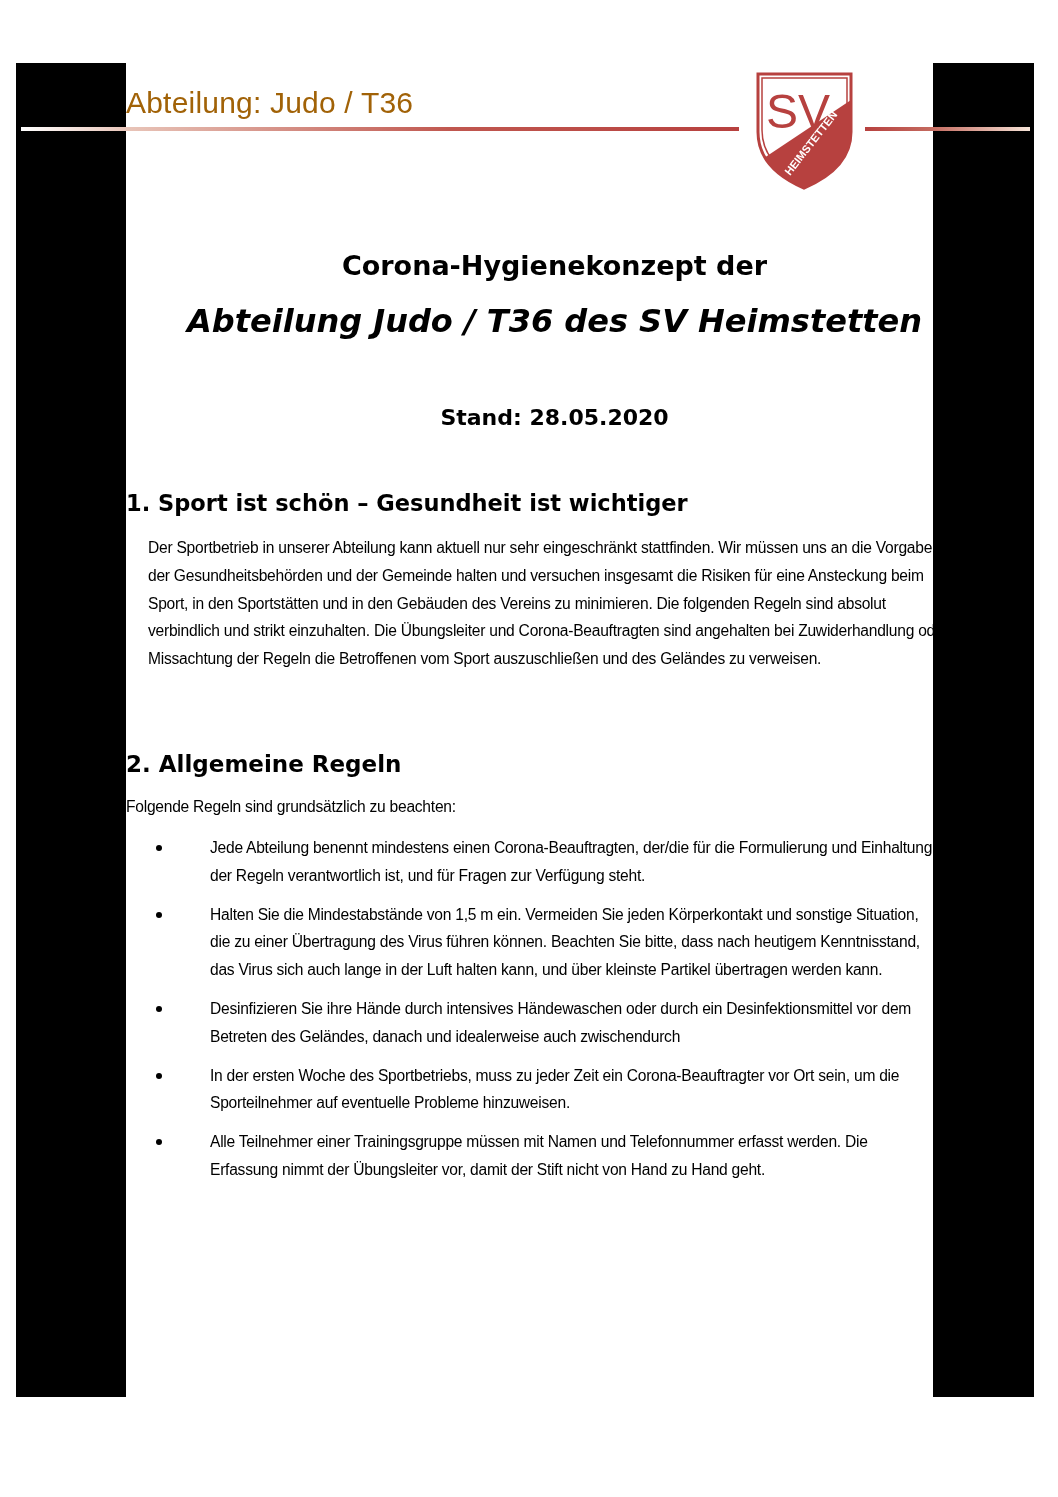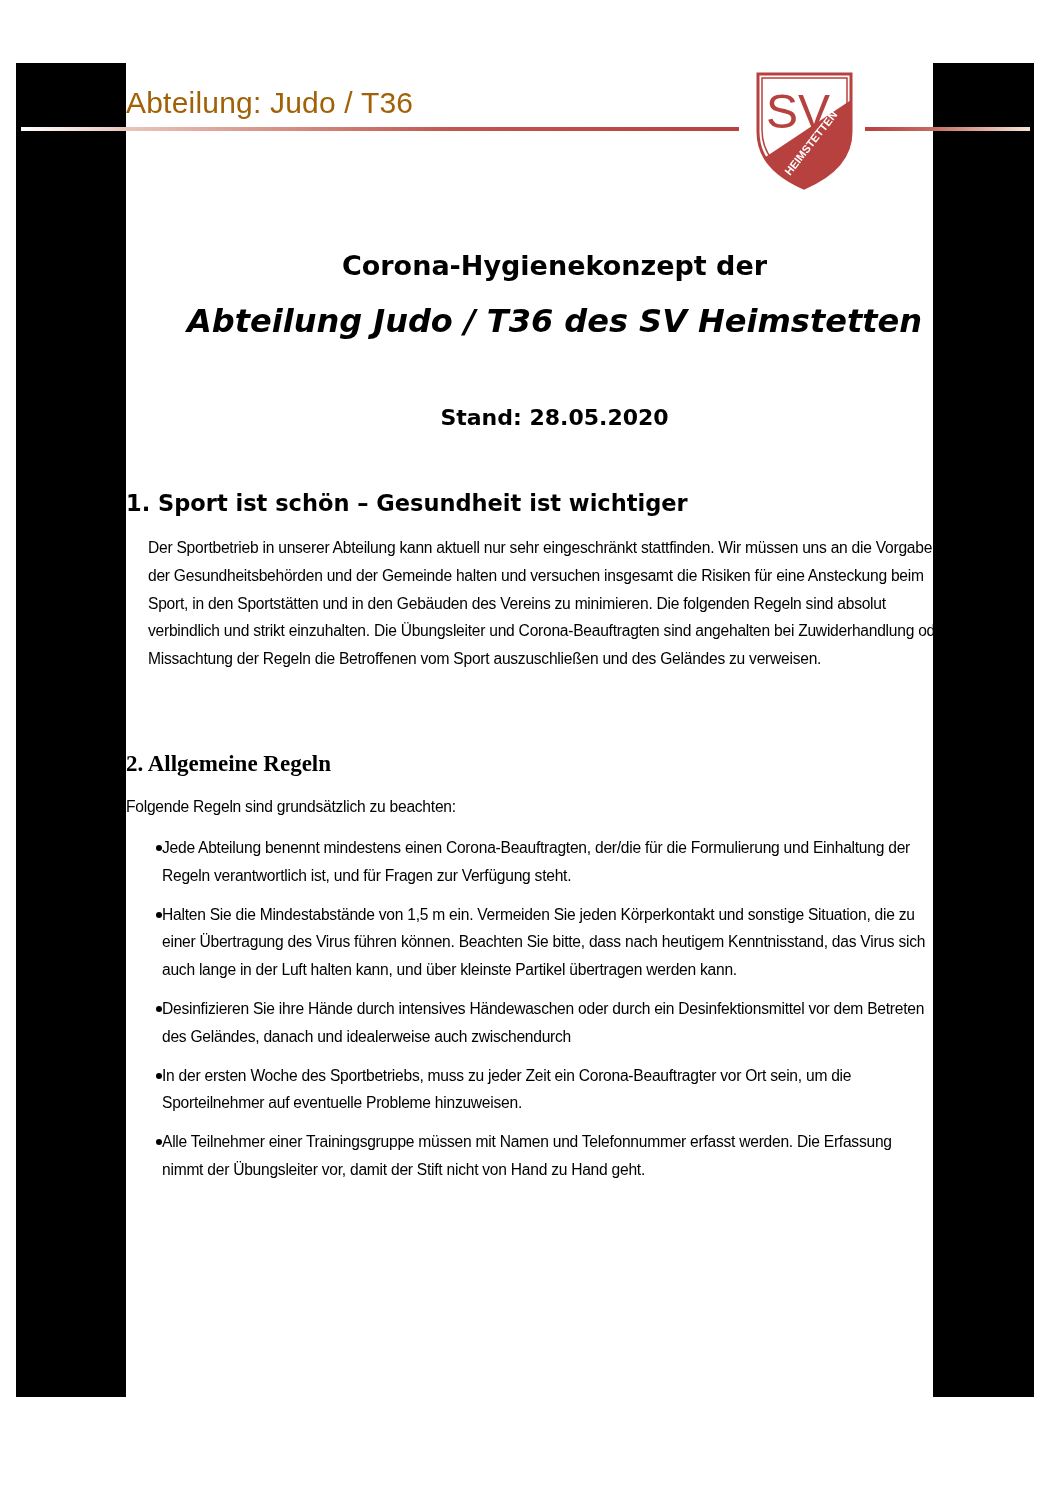--- a/index.html
+++ b/index.html
@@ -11,26 +11,26 @@
   .header-rule { position: absolute; height: 4px; top: 127px; }
   #rule-left { left: 21px; width: 718px; background: linear-gradient(to right, #ffffff 0%, #e8c4b8 15%, #c0574f 60%, #b7413f 100%); }
   #rule-right { left: 865px; width: 165px; background: linear-gradient(to right, #b7413f 0%, #c46a5f 40%, #f6e4d8 100%); }
   .logo { position: absolute; left: 752px; top: 70px; width: 105px; height: 120px; }
   .doc-title { position: absolute; left: 126px; width: 807px; text-align: center; font-family: "DejaVu Sans", sans-serif; font-weight: bold; font-size: 27px; margin-left: 25px; }
   #title1 { top: 250px; }
   #title2 { top: 302px; font-size: 32px; font-style: italic; }
   #stand { top: 405px; font-size: 22px; }
   .section-heading { position: absolute; left: 126px; font-family: "DejaVu Sans", sans-serif; font-weight: bold; font-size: 22.5px; }
   #h1 { top: 490px; }
-  #h2 { top: 751px; font-size: 23px; font-family: Liberation Serif, serif; }
+  #h2 { top: 751px; font-size: 23px; }
   .para { position: absolute; left: 126px; width: 808px; font-family: "Liberation Sans", sans-serif; font-size: 15.6px; line-height: 27.8px; letter-spacing: -0.25px; }
   #p1 { top: 534px; padding-left: 22px; }
   #p2 { top: 793px; }
   .bullets { position: absolute; left: 126px; width: 808px; top: 834px; margin: 0; padding: 0; list-style: none; }
-  .bullets li { position: relative; padding-left: 36px; font-family: "Liberation Sans", sans-serif; font-size: 15.6px; line-height: 27.8px; letter-spacing: -0.25px; margin-bottom: 11px; }
+  .bullets li { position: relative; padding-left: 84px; font-family: "Liberation Sans", sans-serif; font-size: 15.6px; line-height: 27.8px; letter-spacing: -0.25px; margin-bottom: 11px; }
   .bullet-dot { position: absolute; left: 30px; top: 11px; width: 6px; height: 6px; border-radius: 50%; background: #000; }
 </style>
 </head>
 <body>
 
 <div class="black-bar" id="bar-left"></div>
 <div class="black-bar" id="bar-right"></div>
 
 <div class="header-title">Abteilung: Judo / T36</div>
 <div class="header-rule" id="rule-left"></div>

